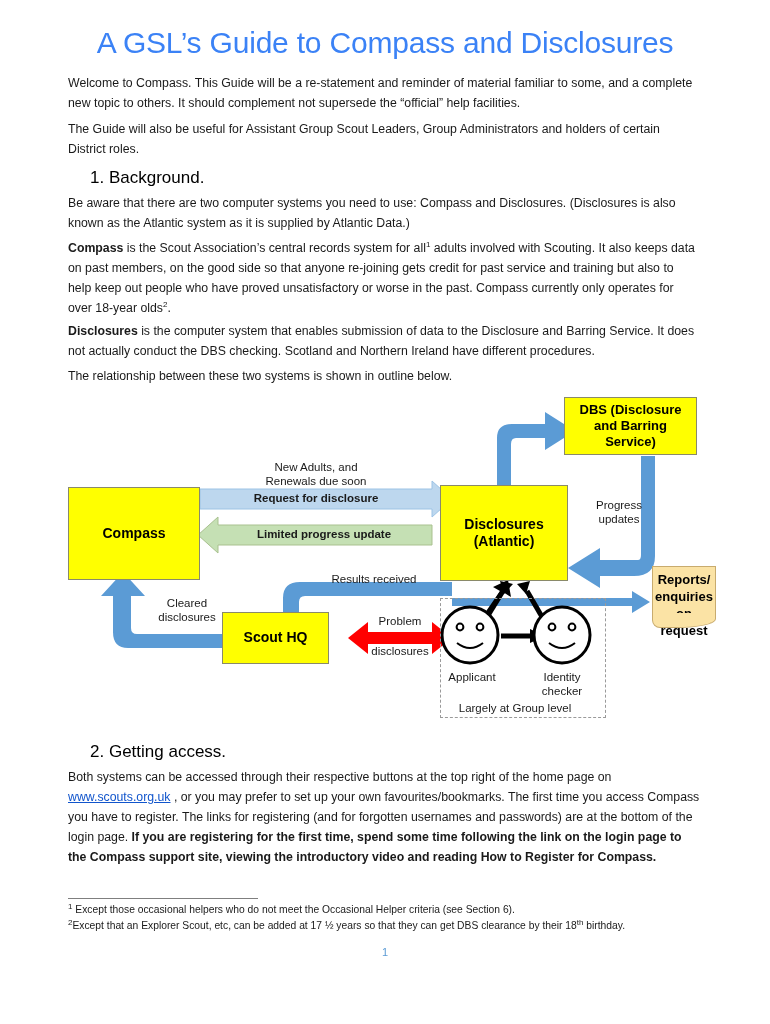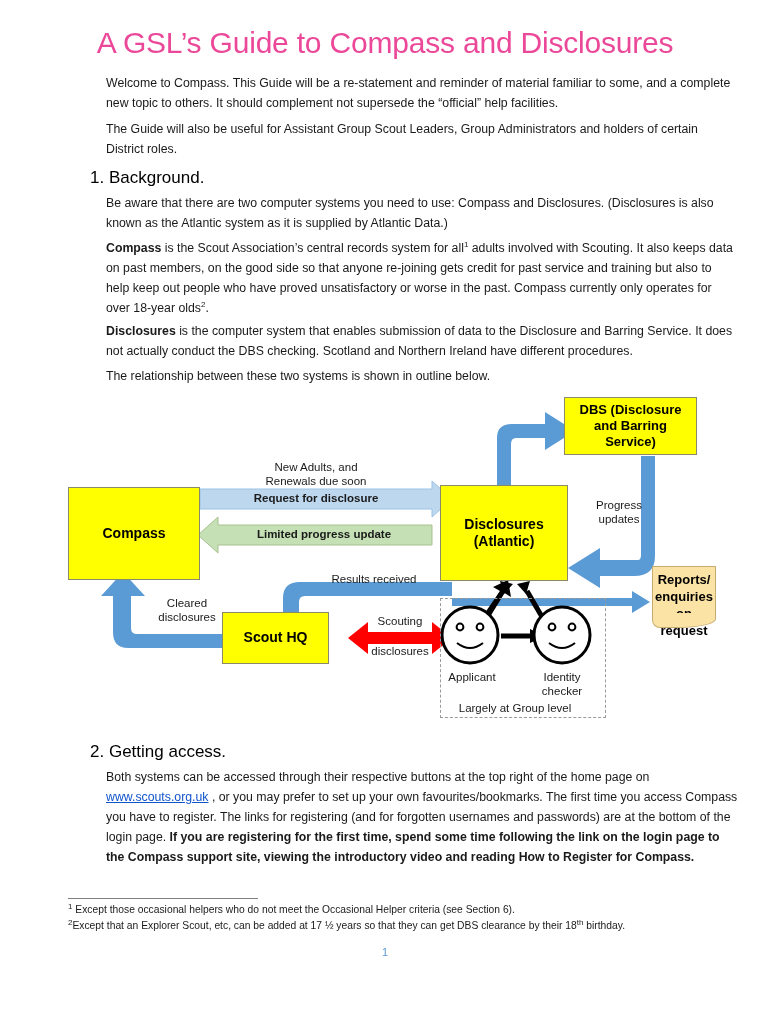--- a/index.html
+++ b/index.html
@@ -21,31 +21,30 @@
   }
   .doc-title {
     position: absolute;
     left: 0;
     top: 26px;
     width: 770px;
     text-align: center;
     font-size: 30px;
     font-weight: normal;
     letter-spacing: -0.2px;
-    color: #ec4899;
+    color: #3b82f6;
   }
   .body-block {
     position: absolute;
     left: 68px;
     width: 632px;
     font-size: 12.3px;
     line-height: 1.62;
     color: #1a1a1a;
     text-align: left;
-    margin-left: 38px;
   }
   .heading {
     position: absolute;
     left: 90px;
     font-size: 17px;
     color: #000000;
     font-weight: normal;
   }
   b { font-weight: bold; }
   sup { font-size: 8px; vertical-align: super; line-height: 0; }
@@ -265,21 +264,21 @@
       <span style="display:block;">updates</span>
     </div>
 
     <div class="dlabel" style="left:310px; top:186px; width:128px;">Results received</div>
 
     <div class="dlabel" style="left:147px; top:210px; width:80px;">
       <span style="display:block;">Cleared</span>
       <span style="display:block;">disclosures</span>
     </div>
 
-    <div class="dlabel" style="left:355px; top:228px; width:90px;">Scouting</div>
+    <div class="dlabel" style="left:355px; top:228px; width:90px;">Problem</div>
     <div class="dlabel" style="left:350px; top:258px; width:100px;">disclosures</div>
 
     <div class="dlabel" style="left:440px; top:284px; width:64px;">Applicant</div>
 
     <div class="dlabel" style="left:530px; top:284px; width:64px;">
       <span style="display:block;">Identity</span>
       <span style="display:block;">checker</span>
     </div>
 
     <div class="dlabel" style="left:440px; top:315px; width:150px;">Largely at Group level</div>

